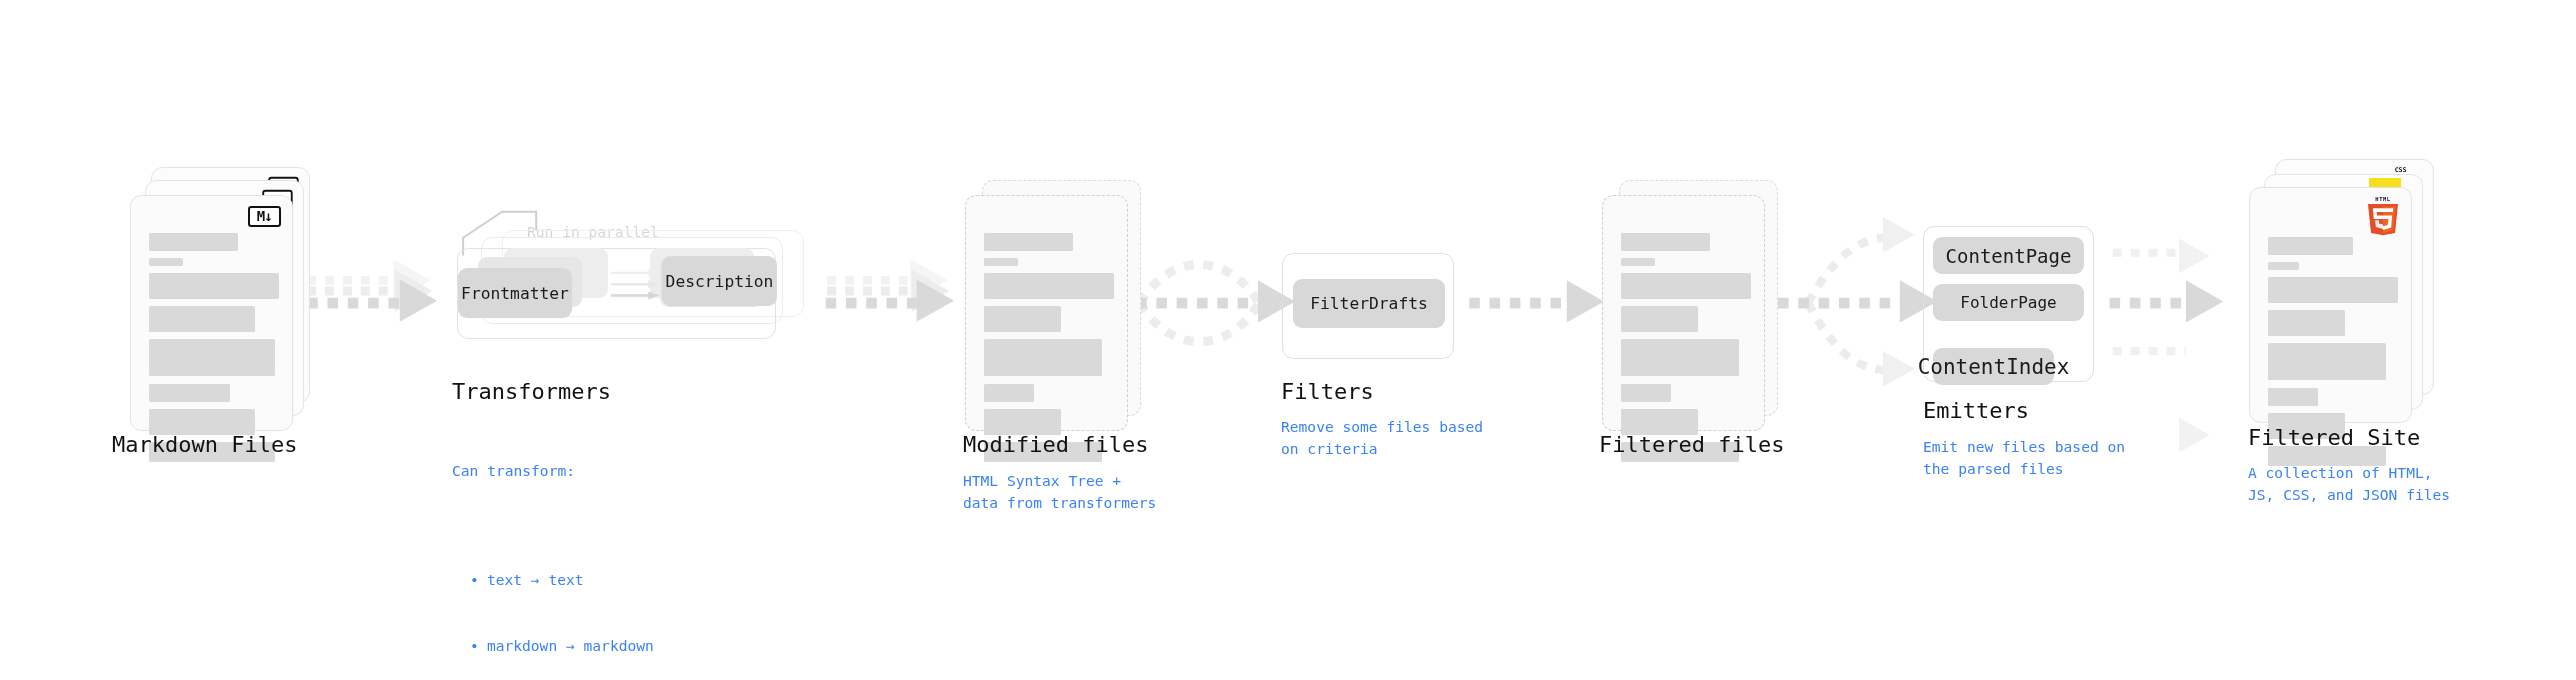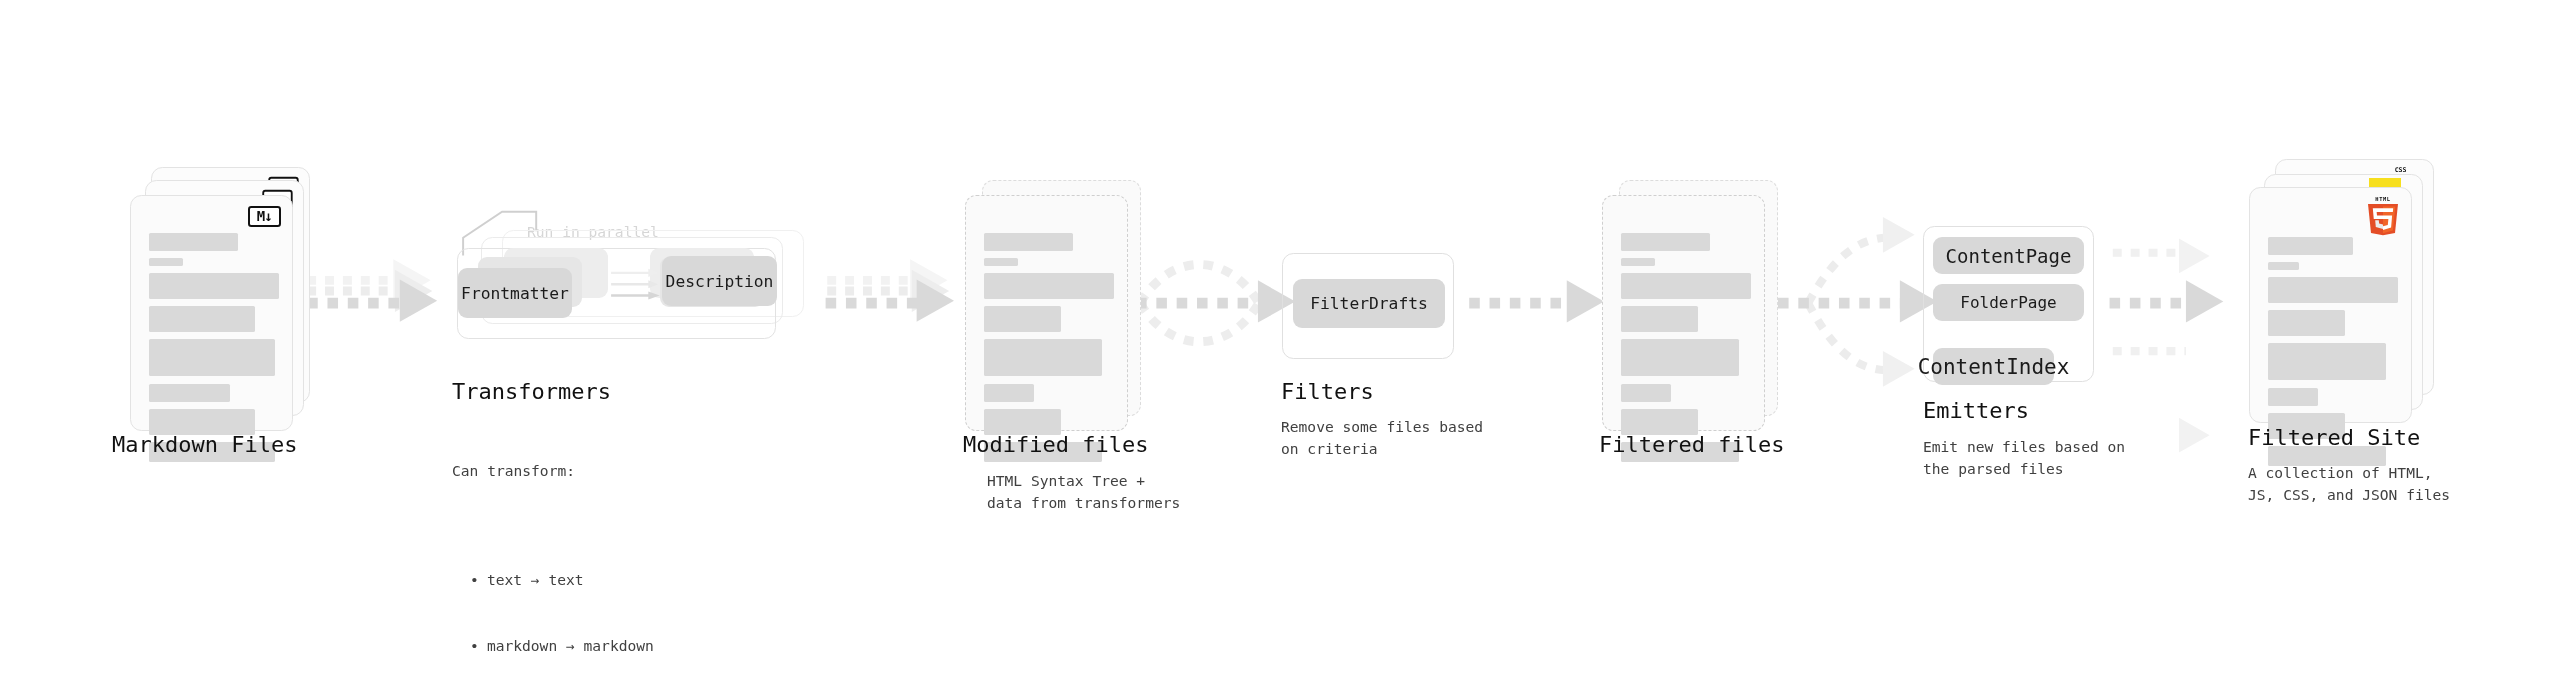--- a/index.html
+++ b/index.html
@@ -101,21 +101,21 @@
     position: absolute;
     font-size: 22px;
     color: #111;
     white-space: nowrap;
     letter-spacing: 0px;
   }
   .caption-sub {
     position: absolute;
     font-size: 14.6px;
     line-height: 1.5;
-    color: #404040;
+    color: #3b82f6;
     white-space: pre;
   }
   .caption-sub ul {
     margin: 0;
     padding-left: 18px;
     list-style: none;
   }
   .caption-sub li::before {
     content: "\2022";
     margin-right: 8.1px;
@@ -263,21 +263,21 @@
         <div class="bar" style="width:34px;height:7.3px"></div>
         <div class="bar" style="width:130px;height:26px"></div>
         <div class="bar" style="width:77px;height:26px"></div>
         <div class="bar" style="width:118px;height:37px"></div>
         <div class="bar" style="width:50px;height:18px"></div>
         <div class="bar" style="width:77px;height:26px"></div>
         <div class="bar" style="width:118px;height:19.5px"></div>
       </div>
     </div>
     <div class="caption-title" style="left:963px; top:432px;">Modified files</div>
-    <div class="caption-sub" style="left:963px; top:470px;margin-left:24px;">HTML Syntax Tree +
+    <div class="caption-sub" style="left:963px; top:470px;">HTML Syntax Tree +
 data from transformers</div>
   </div>
 
   <div class="node">
     <div class="groupbox" style="left:1282px; top:253px; width:172px; height:106px;"></div>
     <div class="chip" style="left:1293px; top:279px; width:152px; height:49px;">FilterDrafts</div>
     <div class="caption-title" style="left:1281px; top:379px;">Filters</div>
     <div class="caption-sub" style="left:1281px; top:416px;">Remove some files based
 on criteria</div>
   </div>

